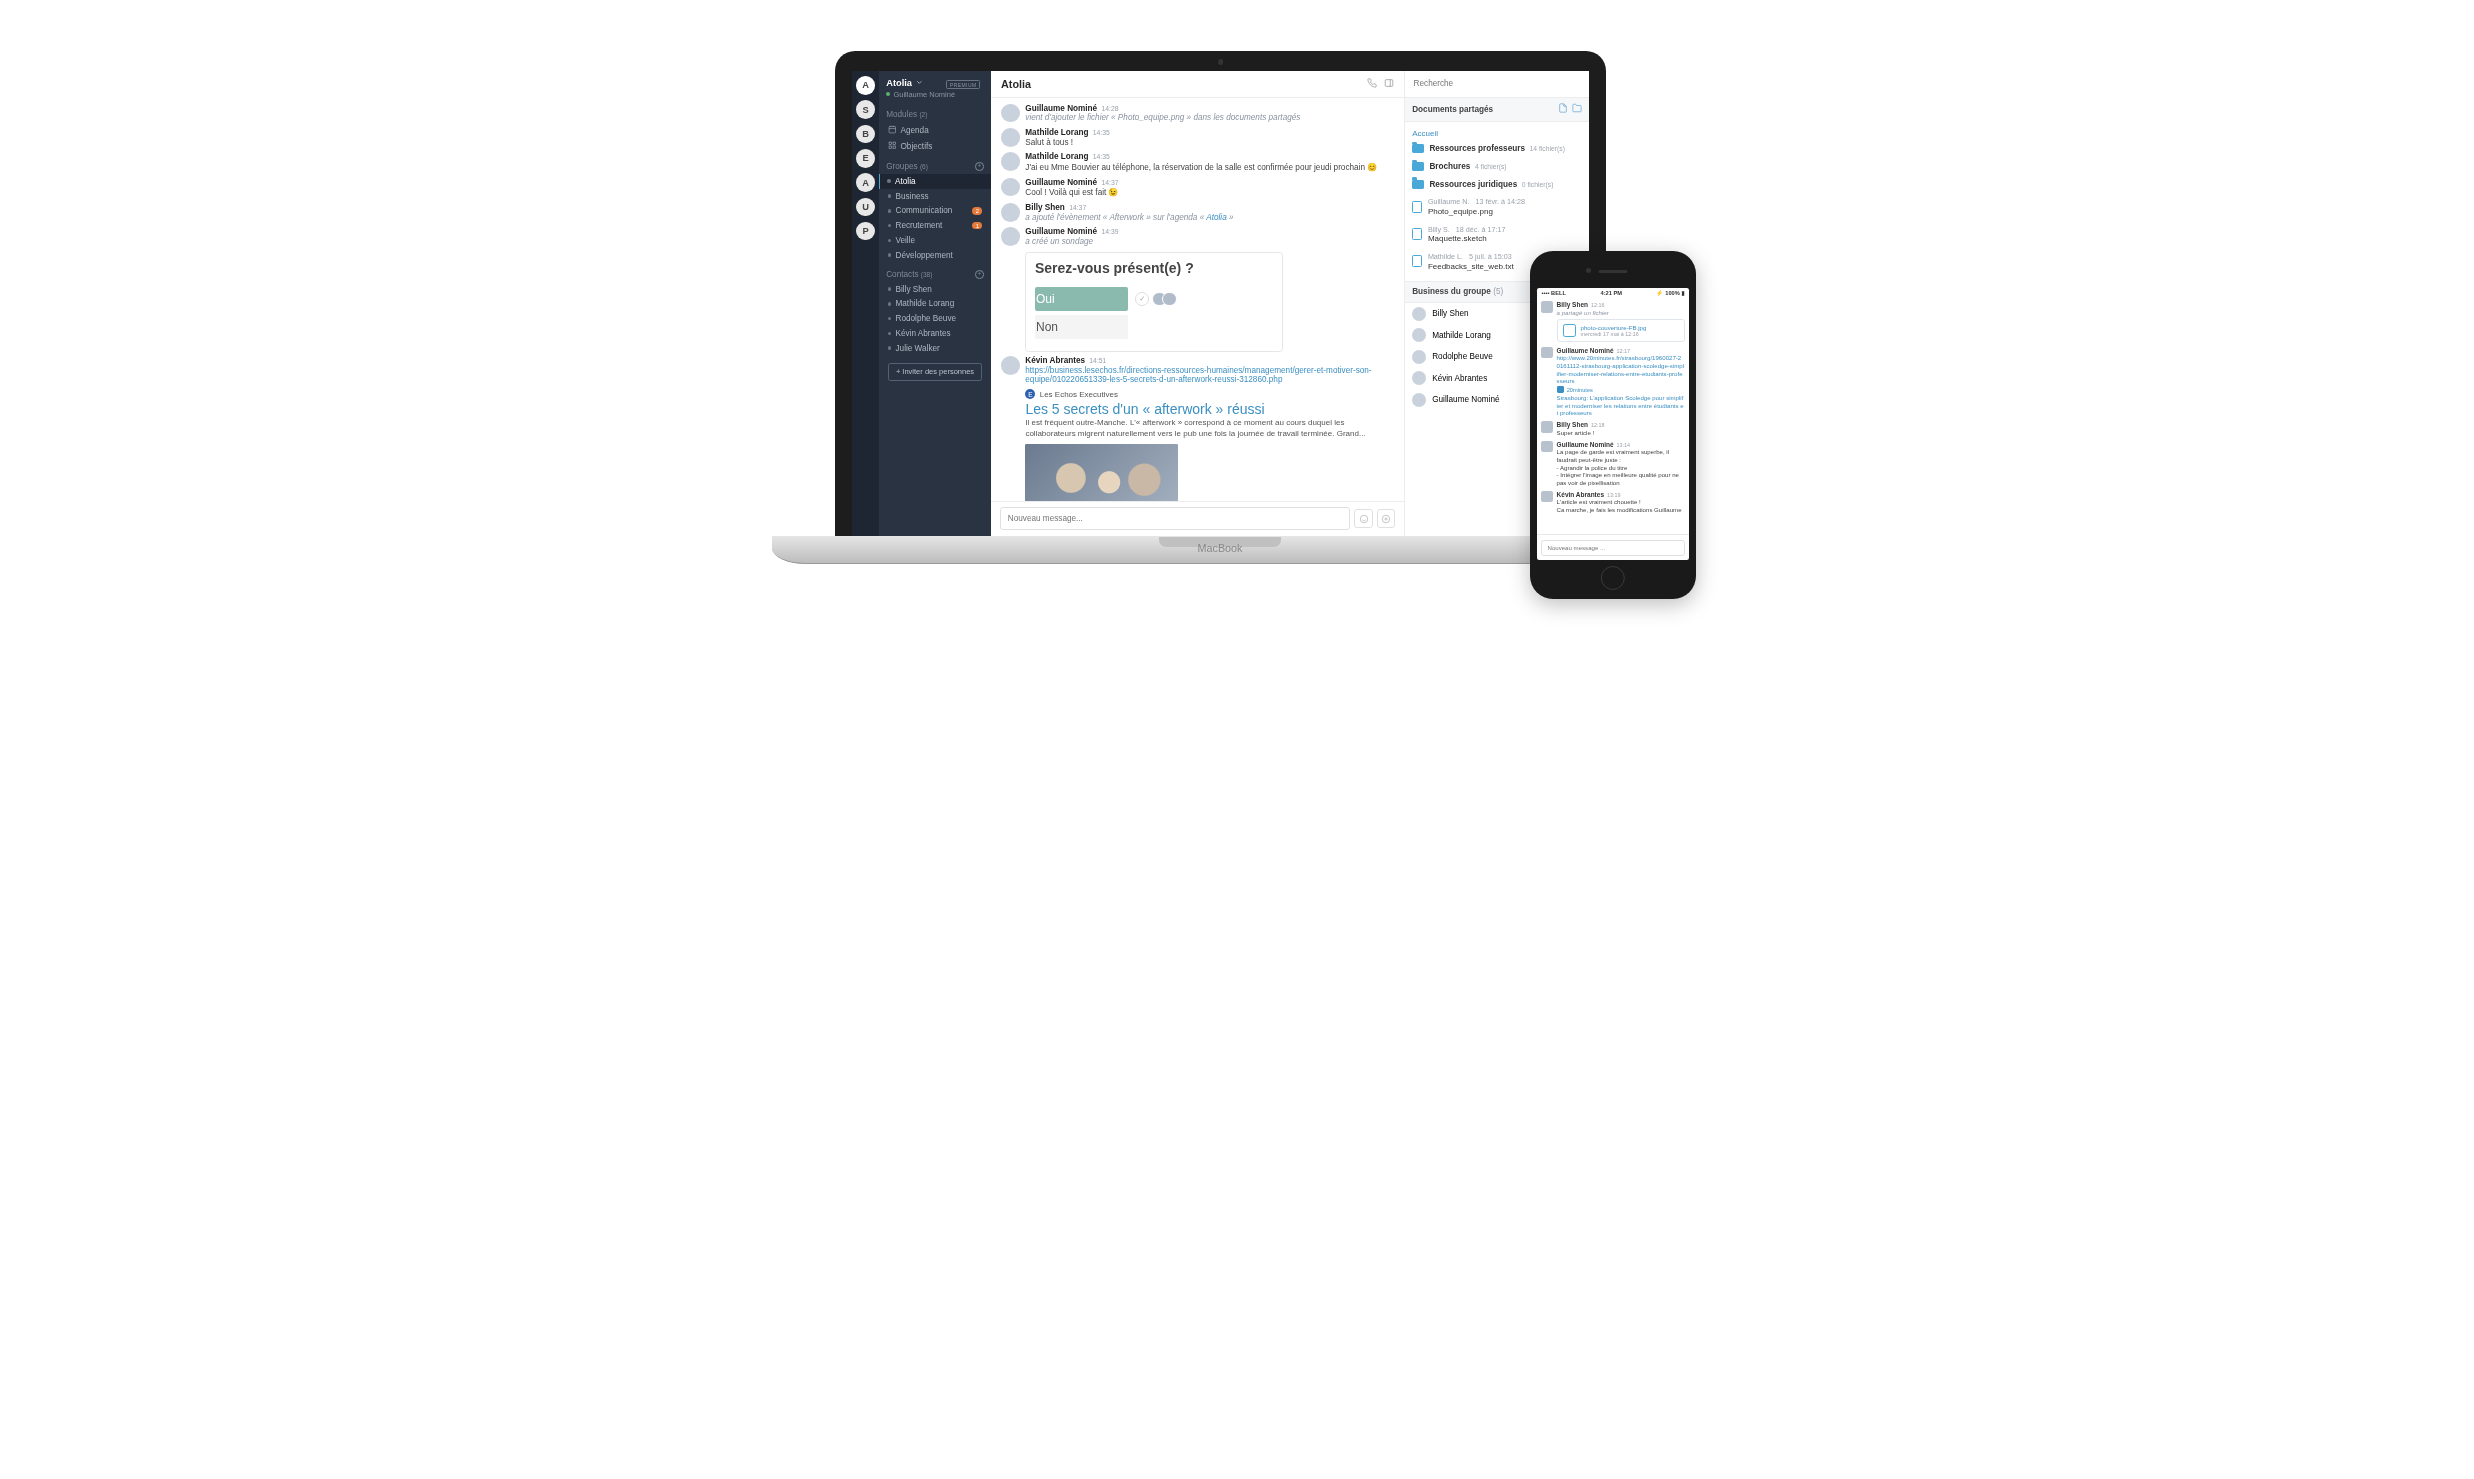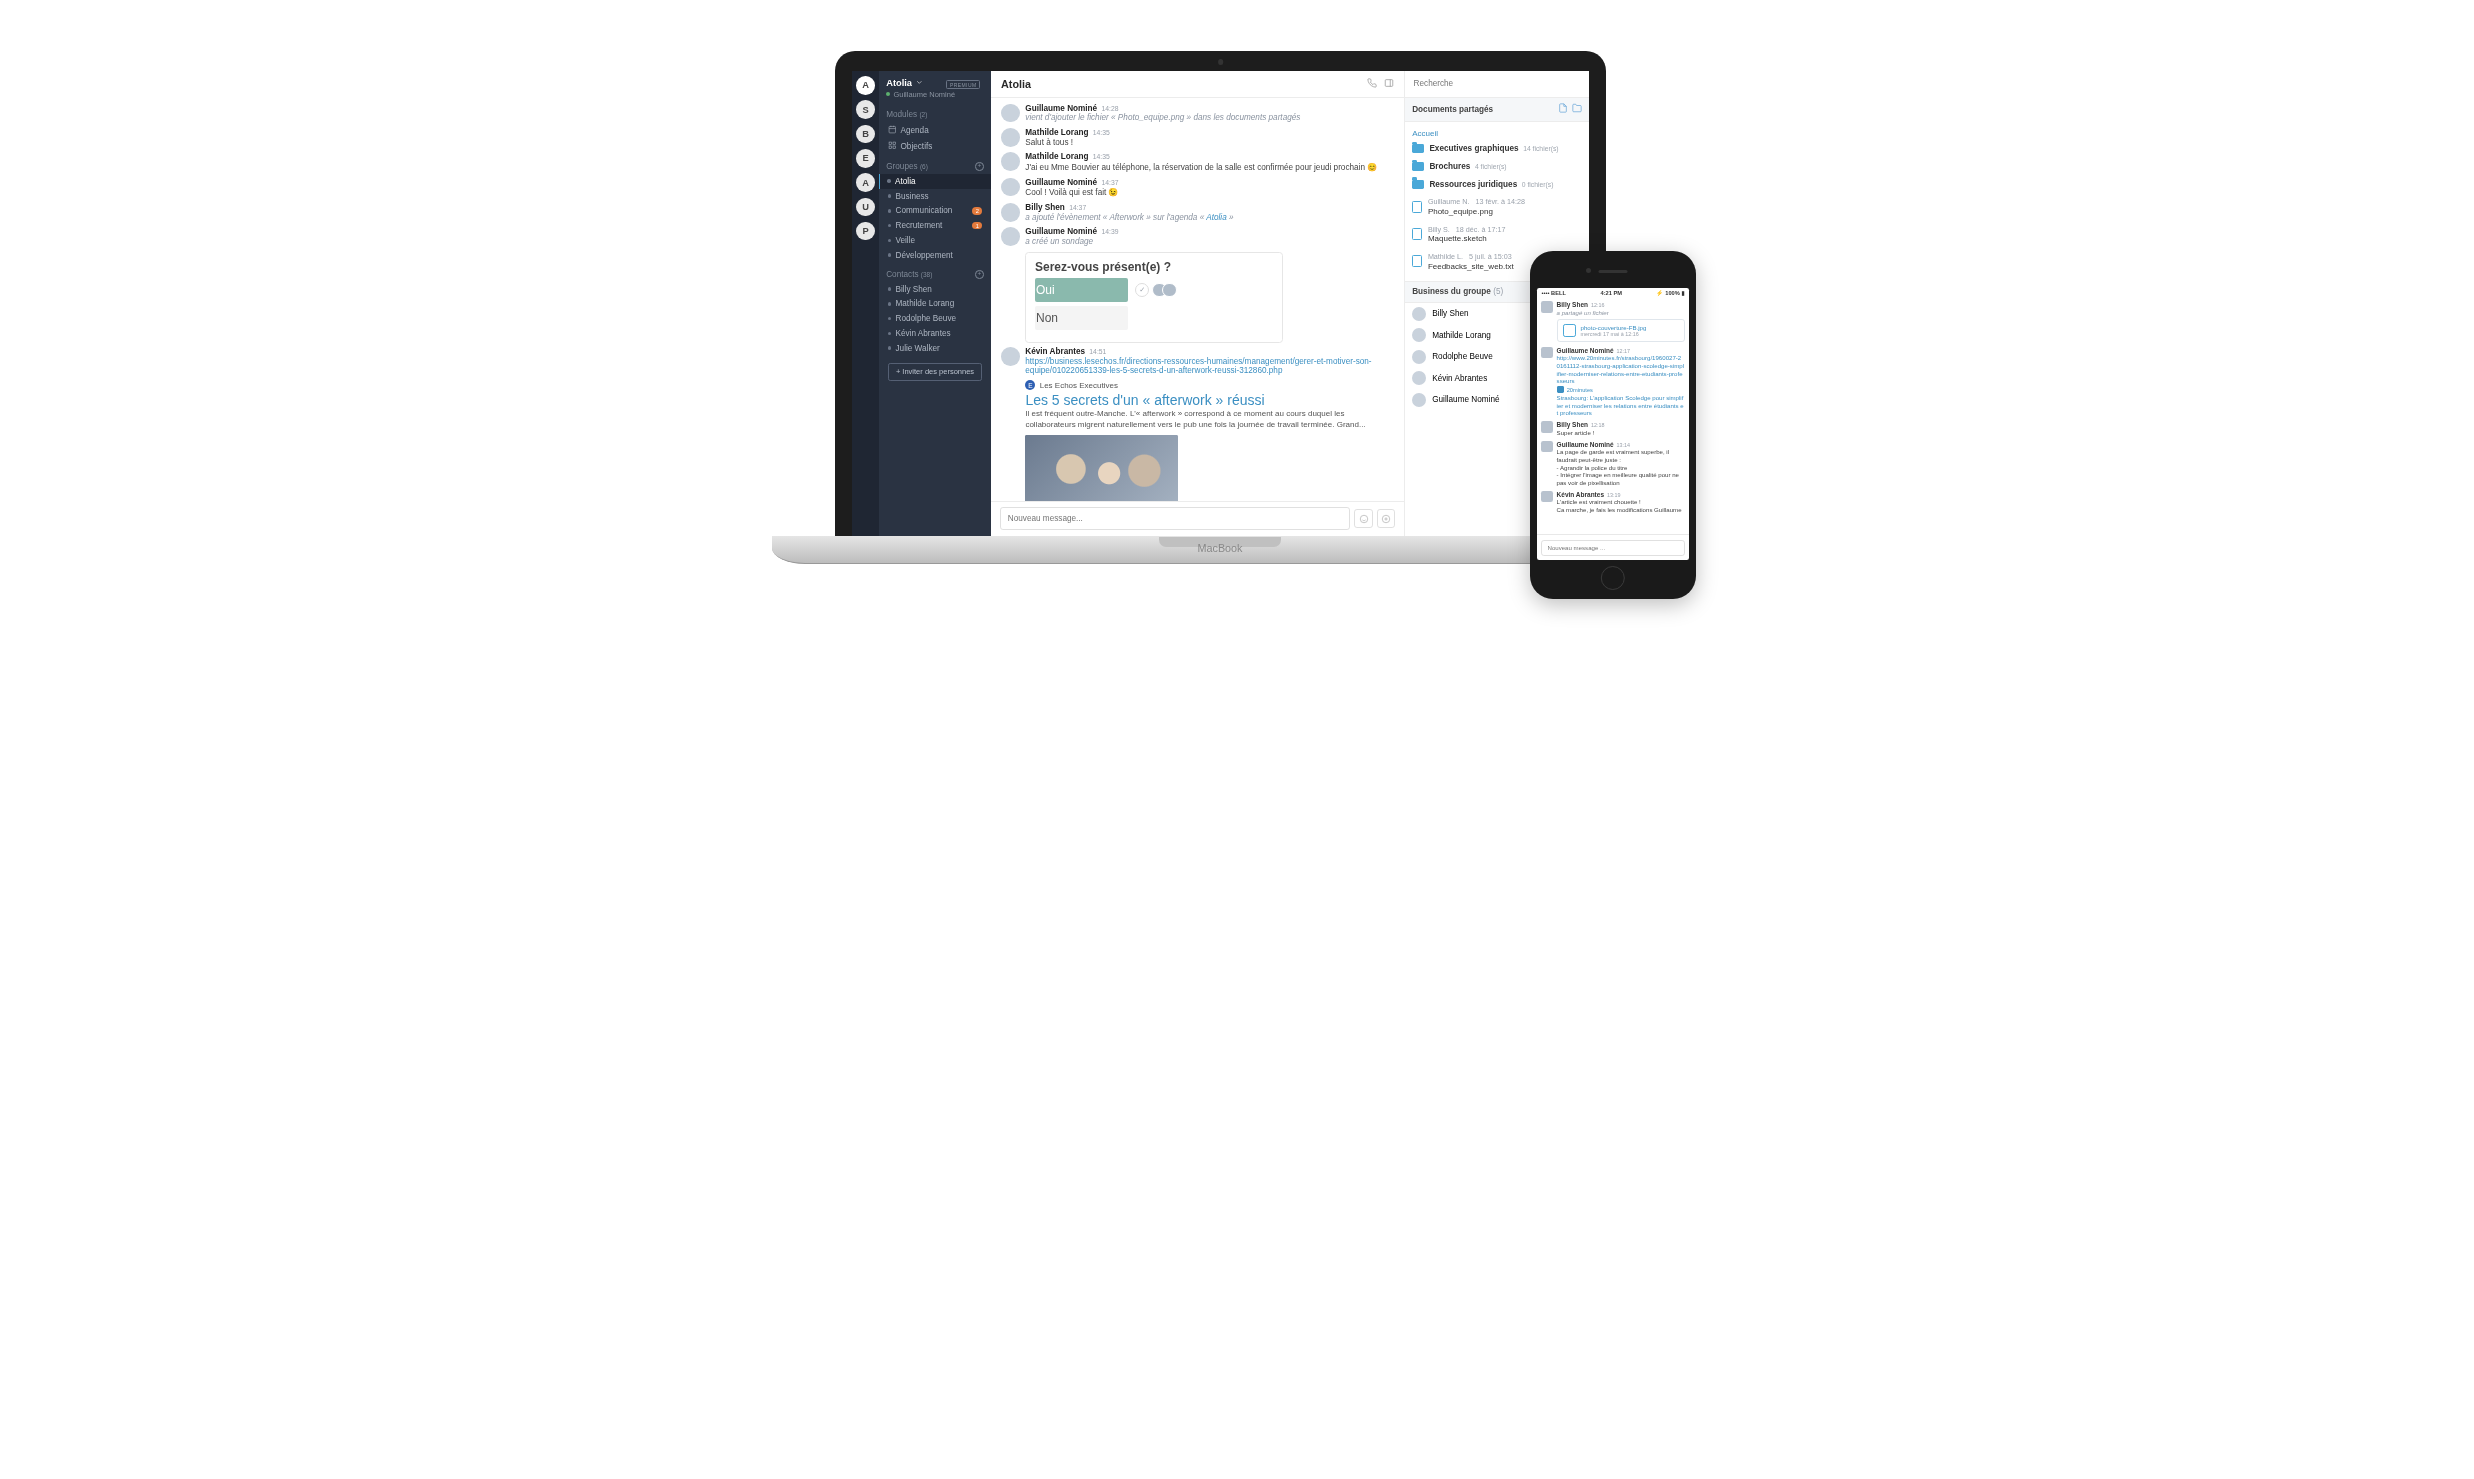--- a/index.html
+++ b/index.html
@@ -44,21 +44,21 @@
 .chat-body{flex:1;overflow:auto;padding:5.7px 10px;font-size:8.2px;color:#333}
 .msg{display:flex;gap:5.7px;margin-bottom:5.7px}
 .msg .ava{width:18.6px;height:18.6px;border-radius:50%;background:#c9d2dc;flex-shrink:0;background-size:cover}
 .msg .top{display:flex;align-items:baseline;gap:4.3px}
 .msg .name{font-weight:700;color:#222}
 .msg .time{font-size:6.8px;color:#9aa1ab}
 .msg .text{margin-top:0.7px;color:#444}
 .msg .sys{font-style:italic;color:#8a93a0}
 .msg .link{color:#3b8fc2}
 .poll{border:0.7px solid #e6e6e6;border-radius:3.6px;padding:7.2px 8.6px;margin:4.3px 0 4.3px 24.4px;width:258px}
-.poll-q{font-weight:600;font-size:12px;color:#444;margin-bottom:4px}
+.poll-q{font-weight:600;font-size:14px;color:#444;margin-bottom:11px}
 .poll-row{display:flex;align-items:center;gap:7.2px;margin-bottom:4.3px}
 .poll-opt{flex:0 0 93px;padding:5px 1px;border-radius:2px;font-size:12px}
 .poll-opt.sel{background:#8ab9ad;color:#fff}
 .poll-opt.uns{background:#f4f4f4;color:#555}
 .poll-check{width:14.3px;height:14.3px;border:0.7px solid #ddd;border-radius:50%;display:flex;align-items:center;justify-content:center;color:#9aa1ab;font-size:7.2px}
 .poll-avs{display:flex;gap:-2.9px}
 .poll-avs .a{width:14.3px;height:14.3px;border-radius:50%;background:#b0bcc9;border:1.4px solid #fff;margin-left:-4.3px}
 .link-card{margin-left:24.4px;margin-top:2.9px}
 .src{display:flex;align-items:center;gap:4.3px;font-size:8px;color:#555}
 .src .dot{width:10px;height:10px;border-radius:50%;background:#2d5fb3;color:#fff;font-size:6.5px;display:flex;align-items:center;justify-content:center}
@@ -365,21 +365,21 @@
               <span><svg viewBox="0 0 24 24">
                     <path d="M22 19a2 2 0 0 1-2 2H4a2 2 0 0 1-2-2V5a2 2 0 0 1 2-2h5l2 3h9a2 2 0 0 1 2 2z"></path>
                   </svg></span>
             </span>
           </div>
           <div class="panel-body">
             <div class="crumb">Accueil</div>
             <div id="folders">
                 <div class="folder">
                   <div class="ficon"></div>
-                  <div><span class="fname">Executives graphiques</span> &nbsp;<span class="fmeta">14 fichier(s)</span></div>
+                  <div><span class="fname">Ressources professeurs</span> &nbsp;<span class="fmeta">14 fichier(s)</span></div>
                 </div>
                 <div class="folder">
                   <div class="ficon"></div>
                   <div><span class="fname">Brochures</span> &nbsp;<span class="fmeta">4 fichier(s)</span></div>
                 </div>
                 <div class="folder">
                   <div class="ficon"></div>
                   <div><span class="fname">Ressources juridiques</span> &nbsp;<span class="fmeta">0 fichier(s)</span></div>
                 </div>
               </div>

